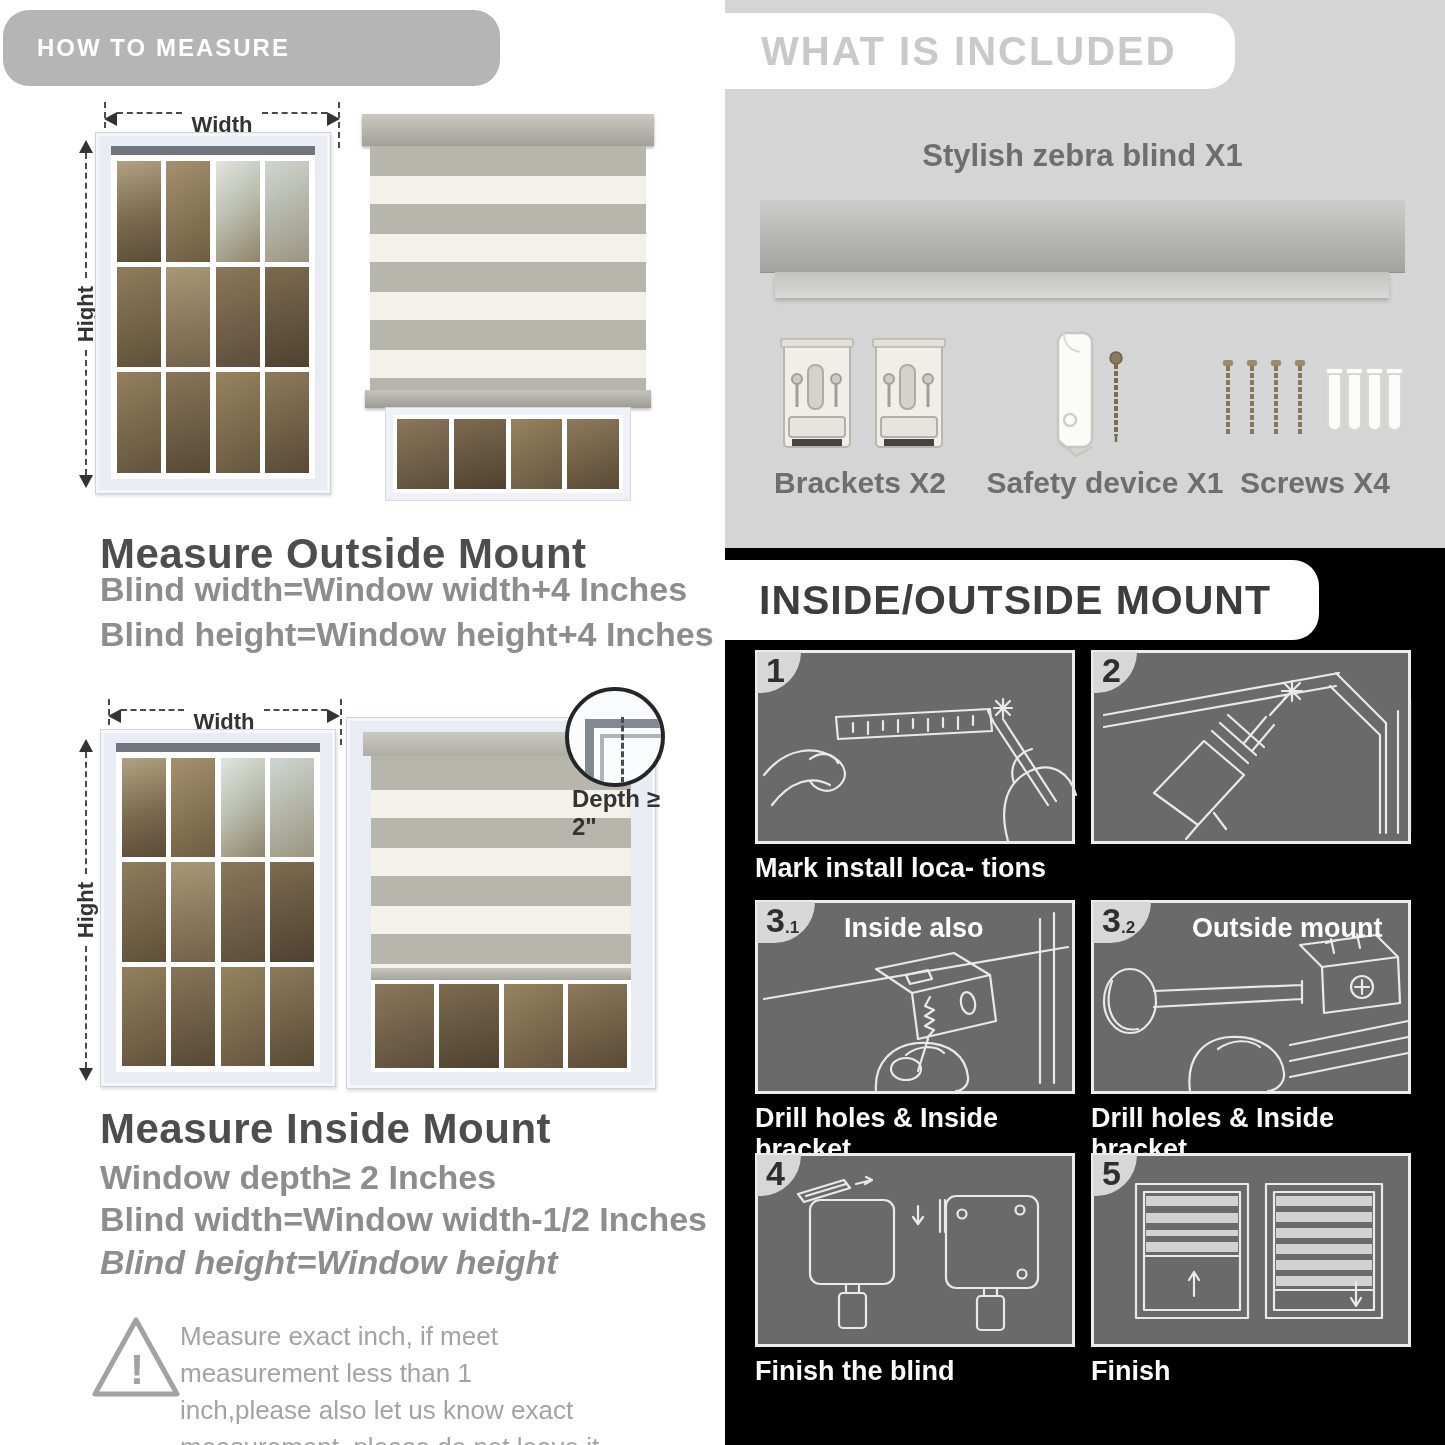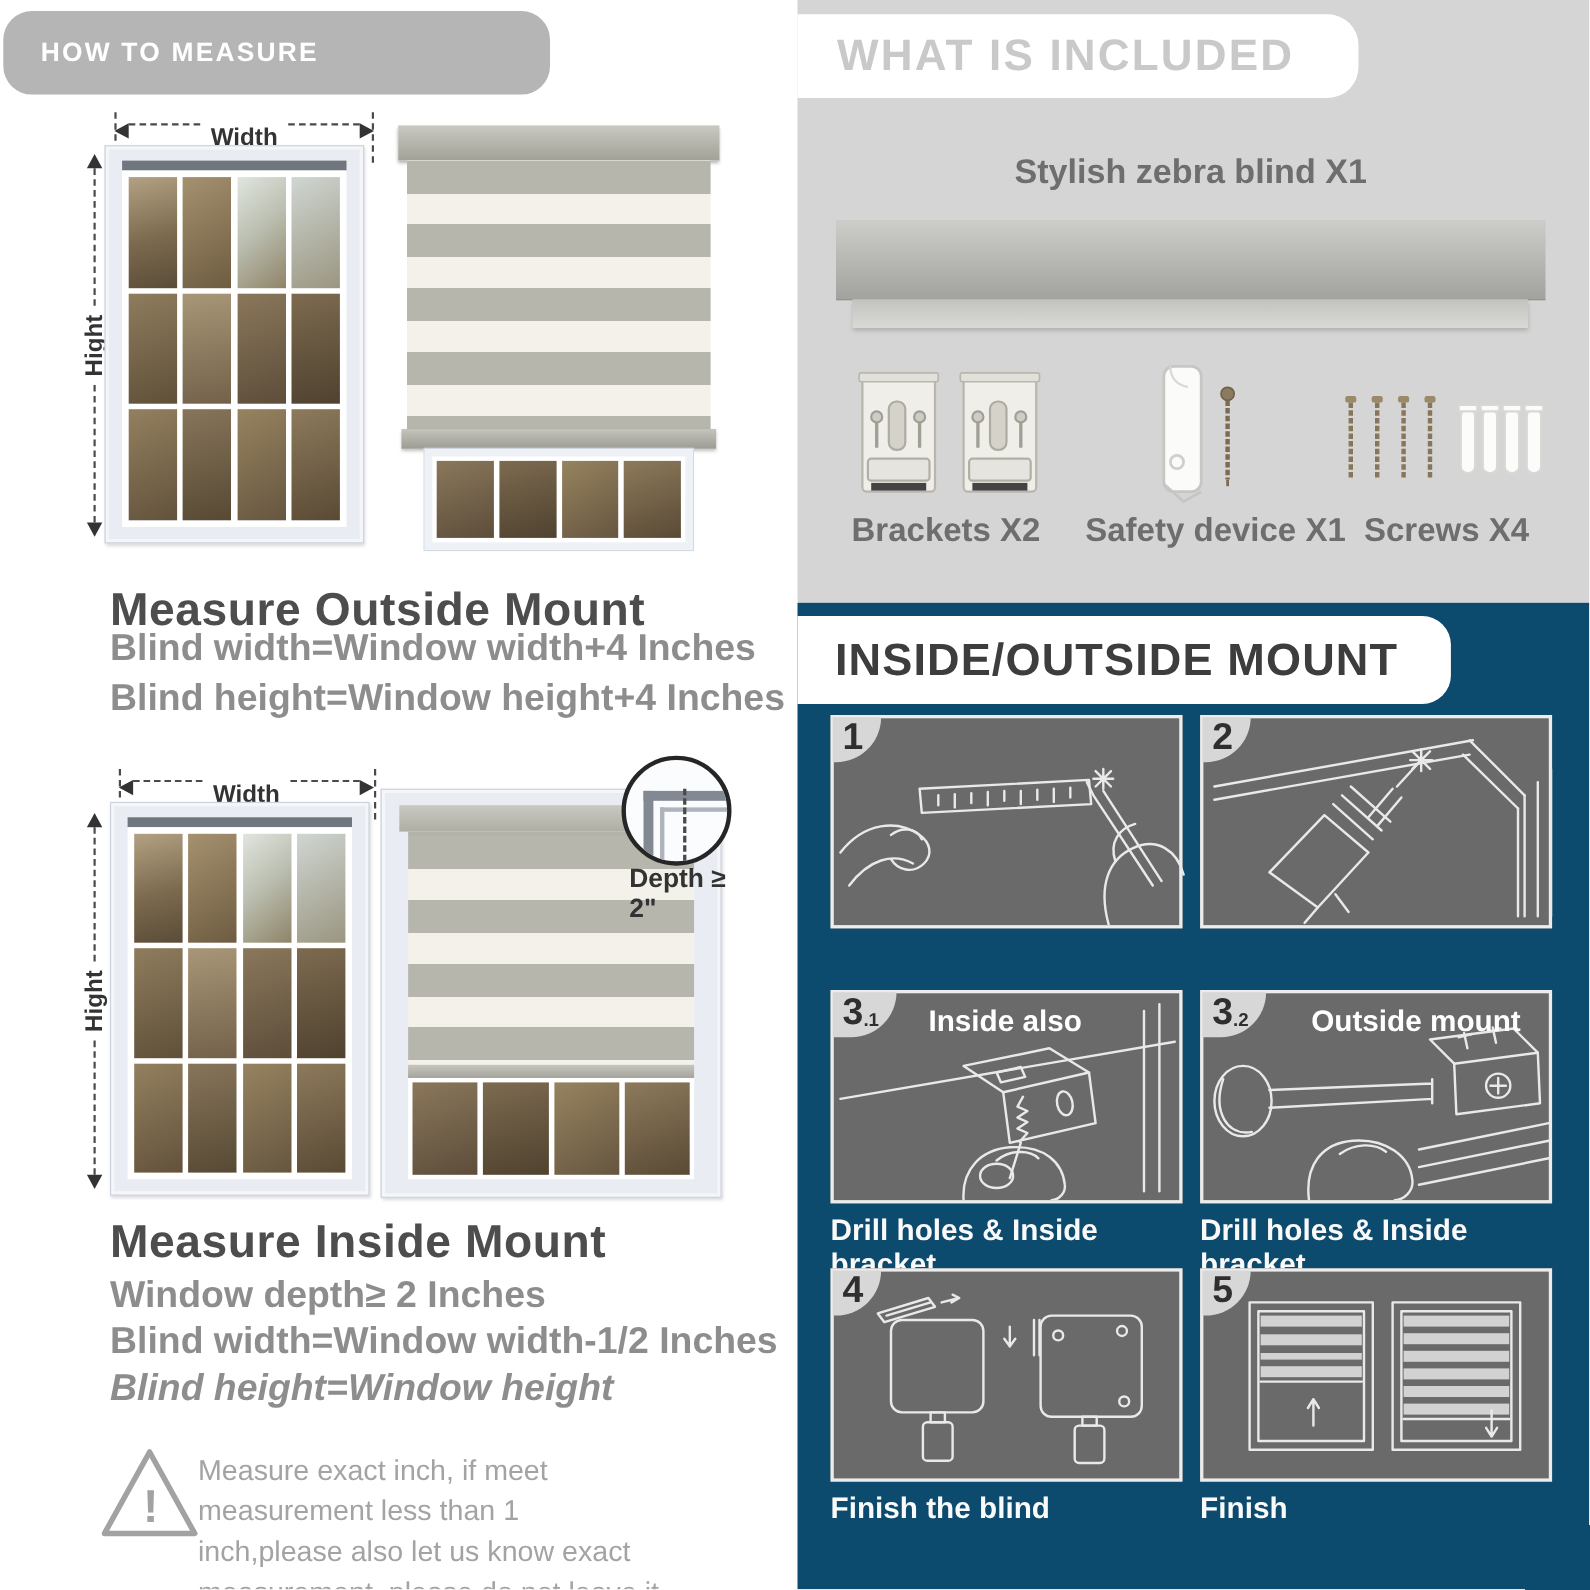--- a/index.html
+++ b/index.html
@@ -93,21 +93,21 @@
   .h1-included span{color:#c9c9c9;font-weight:bold;font-size:40px;letter-spacing:2px;}
   .blind-label{position:absolute;left:35px;top:138px;width:645px;text-align:center;
                font-weight:bold;font-size:31px;color:#6e6e6e;}
   .rail-main{position:absolute;left:35px;top:200px;width:645px;height:72px;
              background:linear-gradient(180deg,#cdcec9,#b7b8b3 50%,#a2a39e);box-shadow:0 1px 0 #8f908b;}
   .rail-lip{position:absolute;left:50px;top:272px;width:614px;height:26px;
             background:linear-gradient(180deg,#c2c3be,#d9dad5);box-shadow:0 3px 4px rgba(0,0,0,.18);}
   .item-label{position:absolute;top:466px;text-align:center;font-weight:bold;font-size:30px;color:#6e6e6e;}
 
   
-  .mount{position:absolute;left:725px;top:548px;width:720px;height:897px;background:#0c4a6e;}
+  .mount{position:absolute;left:725px;top:548px;width:720px;height:897px;background:#000000;}
   .h1-mount{position:absolute;left:0;top:12px;width:594px;height:80px;background:#ffffff;
             border-radius:0 26px 26px 0;display:flex;align-items:center;padding-left:34px;box-sizing:border-box;}
   .h1-mount span{color:#3d3d3d;font-weight:bold;font-size:41px;letter-spacing:1px;}
   .step{position:absolute;width:320px;}
   .panel{position:relative;height:188px;border:3px solid #ececec;background:#6a6a6a;box-sizing:content-box;}
   .panel svg{position:absolute;left:0;top:0;}
   .badge{position:absolute;left:-1px;top:-1px;background:#d7d7d7;border-radius:0 0 46px 0;
          padding:0 16px 4px 9px;display:flex;align-items:flex-start;z-index:3;}
   .badge .num{font-weight:bold;font-size:34px;color:#2f2f2f;line-height:1.1;}
   .badge .sub{font-weight:bold;font-size:17px;color:#2f2f2f;margin-top:16px;}
@@ -356,20 +356,21 @@
             <path d="M238 48 L252 62 M252 48 L238 62 M236 55 L254 55 M245 46 L245 64"></path>
             <path d="M6 122 C28 94 58 92 78 106 C88 113 90 124 82 132 C72 142 58 138 52 128"></path>
             <path d="M14 152 C32 128 54 122 72 132"></path>
             <path d="M52 106 C62 98 76 100 80 110"></path>
             <path d="M250 188 C240 152 250 128 272 118 C294 108 312 120 318 142"></path>
             <path d="M256 130 C250 112 260 100 274 96"></path>
             <path d="M236 70 L290 152 M245 66 L298 148 M236 70 L230 58"></path>
           </g>
         </svg>
       </div>
+      <div class="caption">Mark install loca- tions</div>
     </div>
 
     <div class="step" style="left:366px;top:102px;">
       <div class="panel">
         <div class="badge">
           <span class="num">2</span>
           <span class="sub"></span>
         </div>
         <svg width="320" height="188" viewBox="0 0 320 188">
           <g class="lineart">

